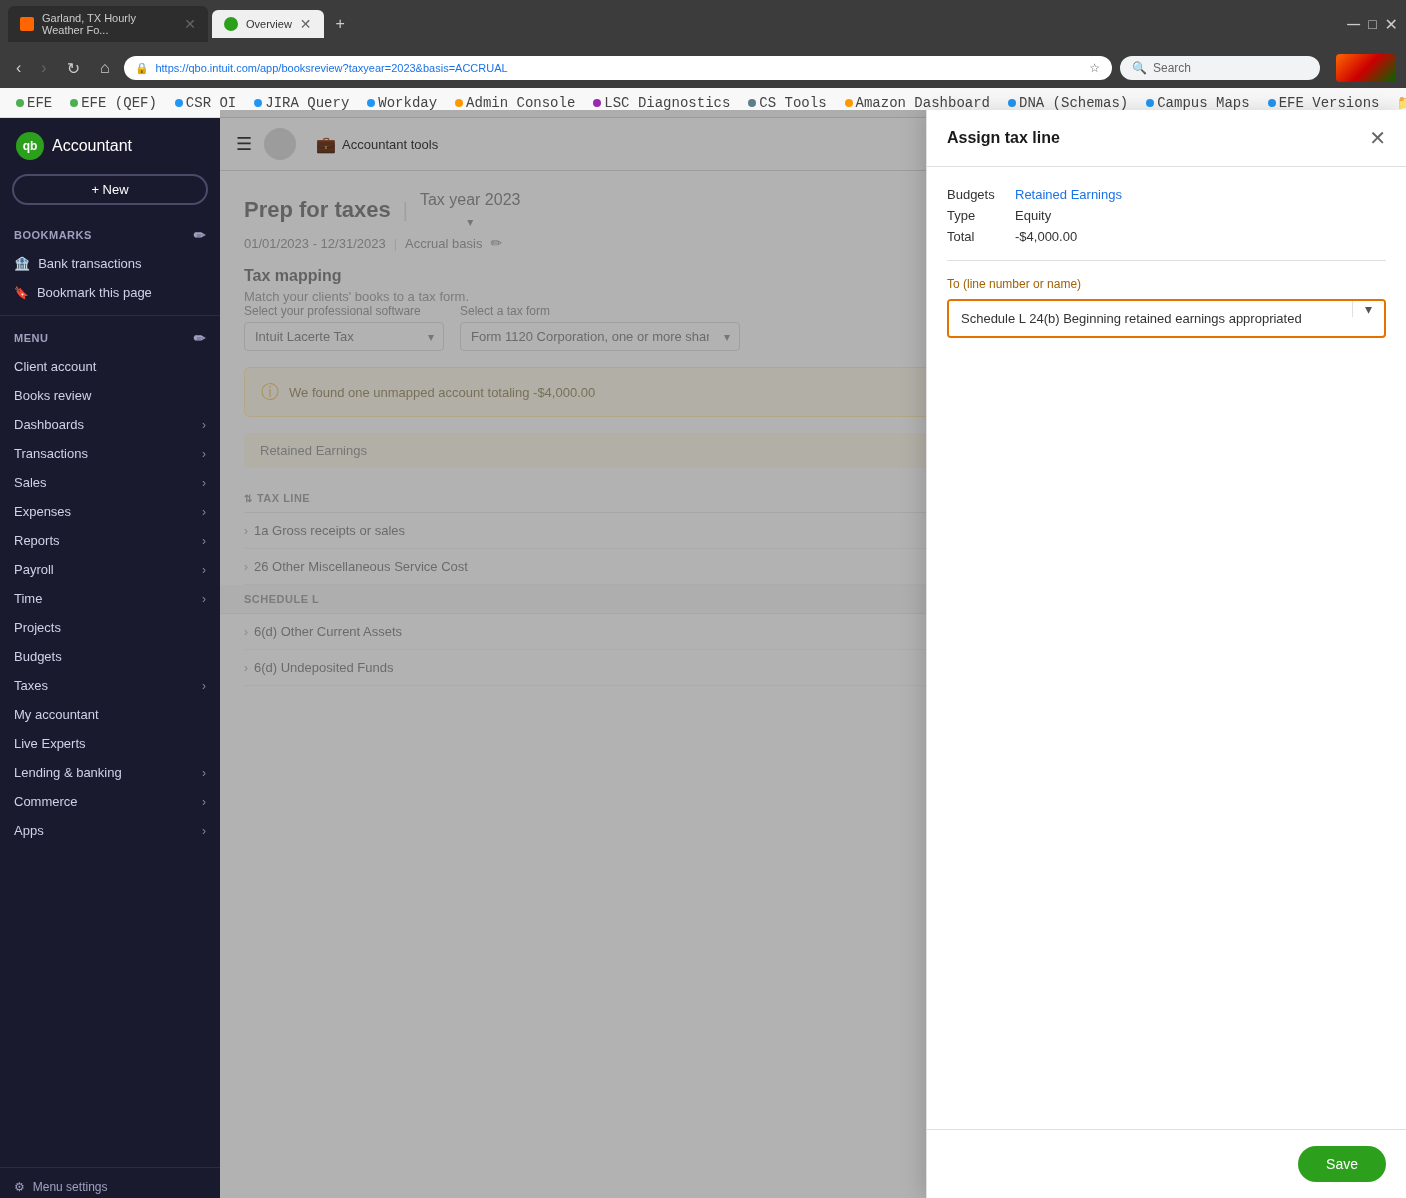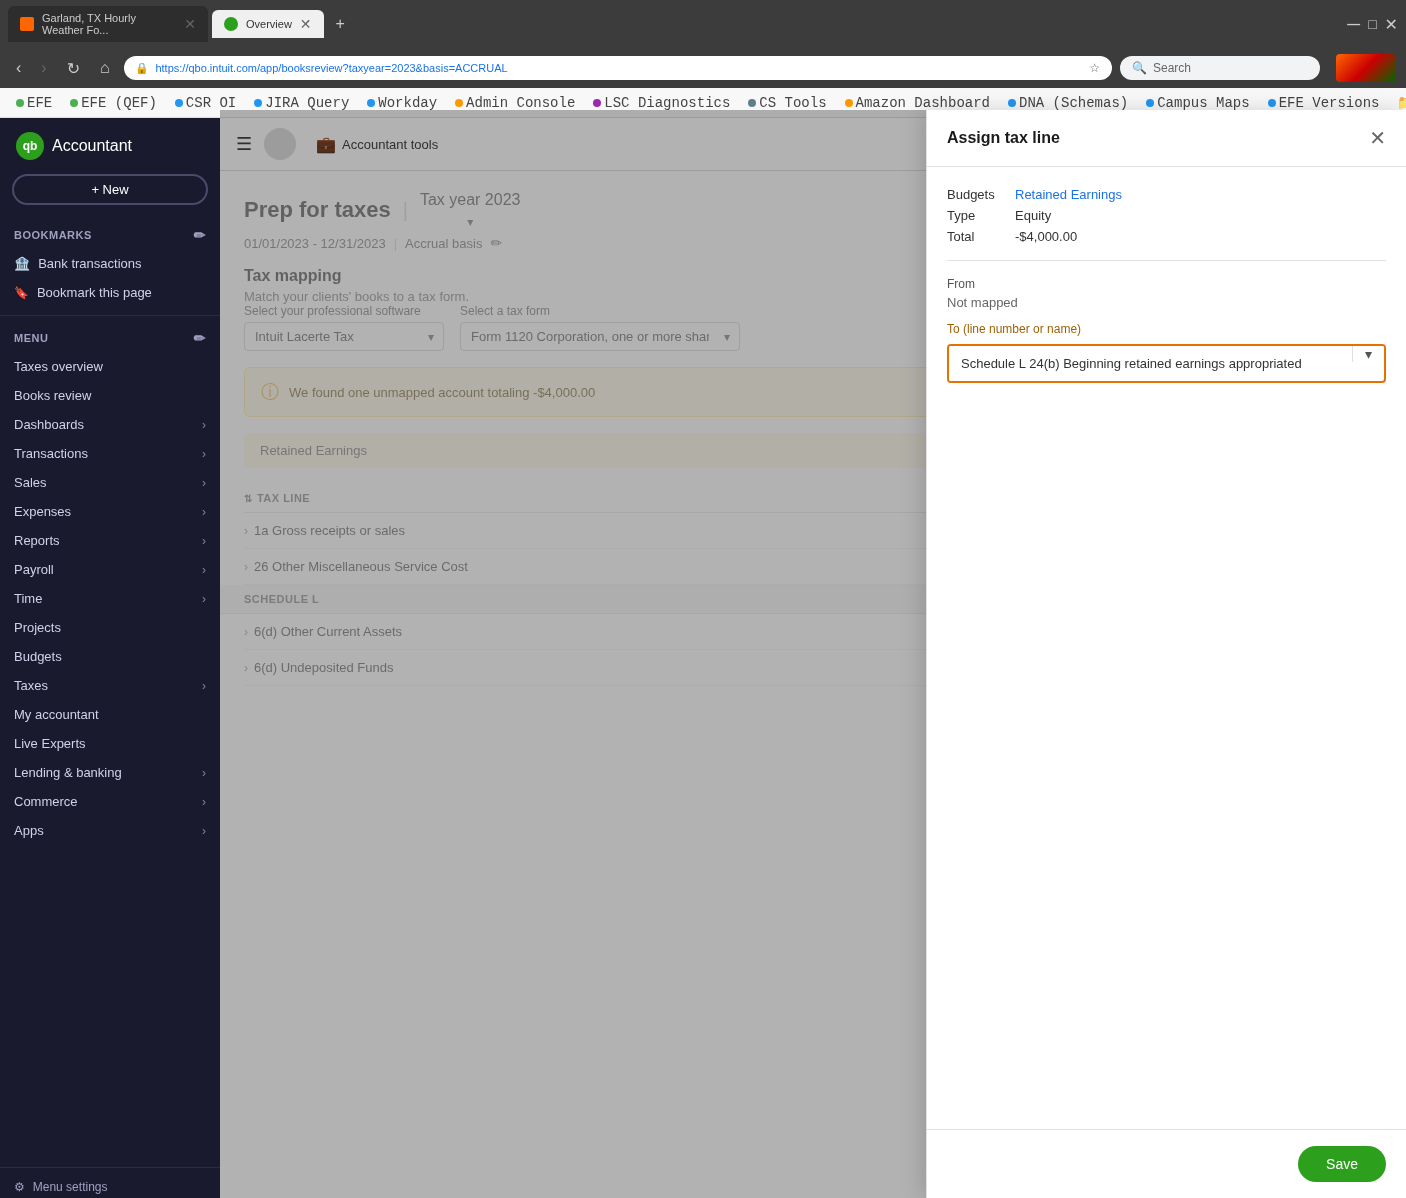--- a/index.html
+++ b/index.html
@@ -218,21 +218,21 @@
 
     <div class="sidebar-divider"></div>
 
     <div class="sidebar-section">
       <div class="sidebar-section-header">
         <span>MENU</span>
         <span class="edit-icon">✏</span>
       </div>
       <div class="sidebar-item">
         <div class="item-left">
-            <span>Taxes overview</span>
+            <span>Client account</span>
           </div>
       </div>
       <div class="sidebar-item">
         <div class="item-left">
             <span>Books review</span>
           </div>
       </div>
       <div class="sidebar-item">
         <div class="item-left">
             <span>Dashboards</span>
@@ -457,24 +457,20 @@
         <span class="field-label">Type</span>
         <span class="field-value">Equity</span>
       </div>
       <div class="field-row">
         <span class="field-label">Total</span>
         <span class="field-value">-$4,000.00</span>
       </div>
 
       <div class="panel-divider"></div>
 
-      <div class="from-section">
-        <div class="from-label">From</div>
-        <div class="not-mapped">Not mapped</div>
-      </div>
 
       <div class="to-section">
         <div class="to-label">To (line number or name)</div>
         <div class="to-select-wrapper">
           <select class="to-select">
             <option value="Schedule L 24(b) Beginning retained earnings appropriated">Schedule L 24(b) Beginning retained earnings appropriated</option>
           </select>
           <span class="to-select-arrow">▾</span>
         </div>
       </div>

